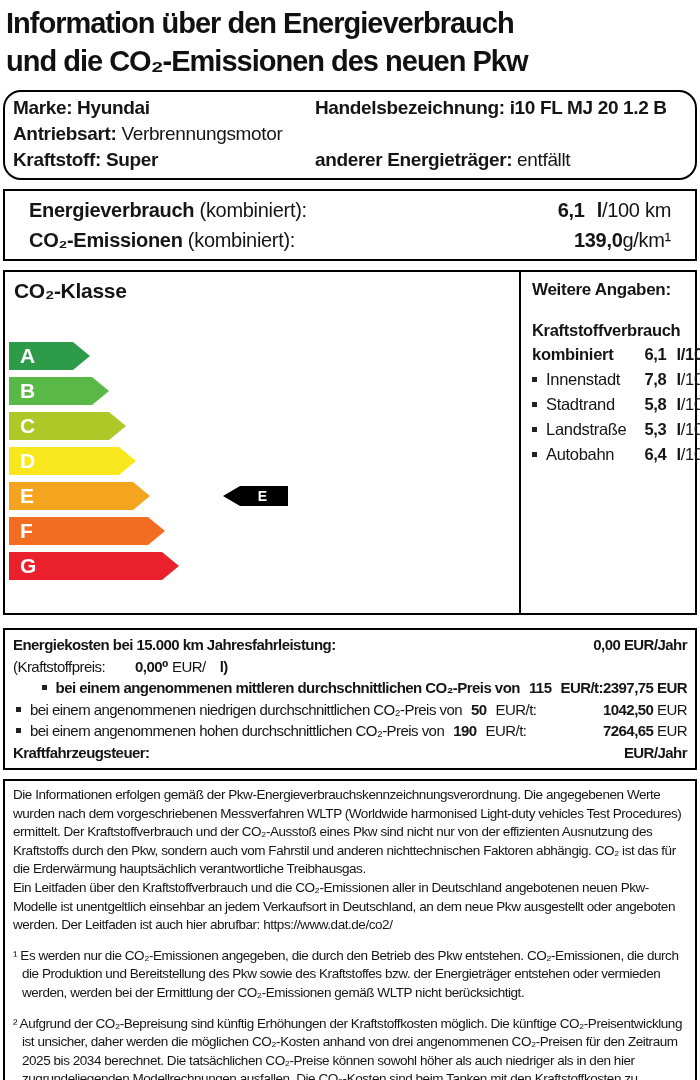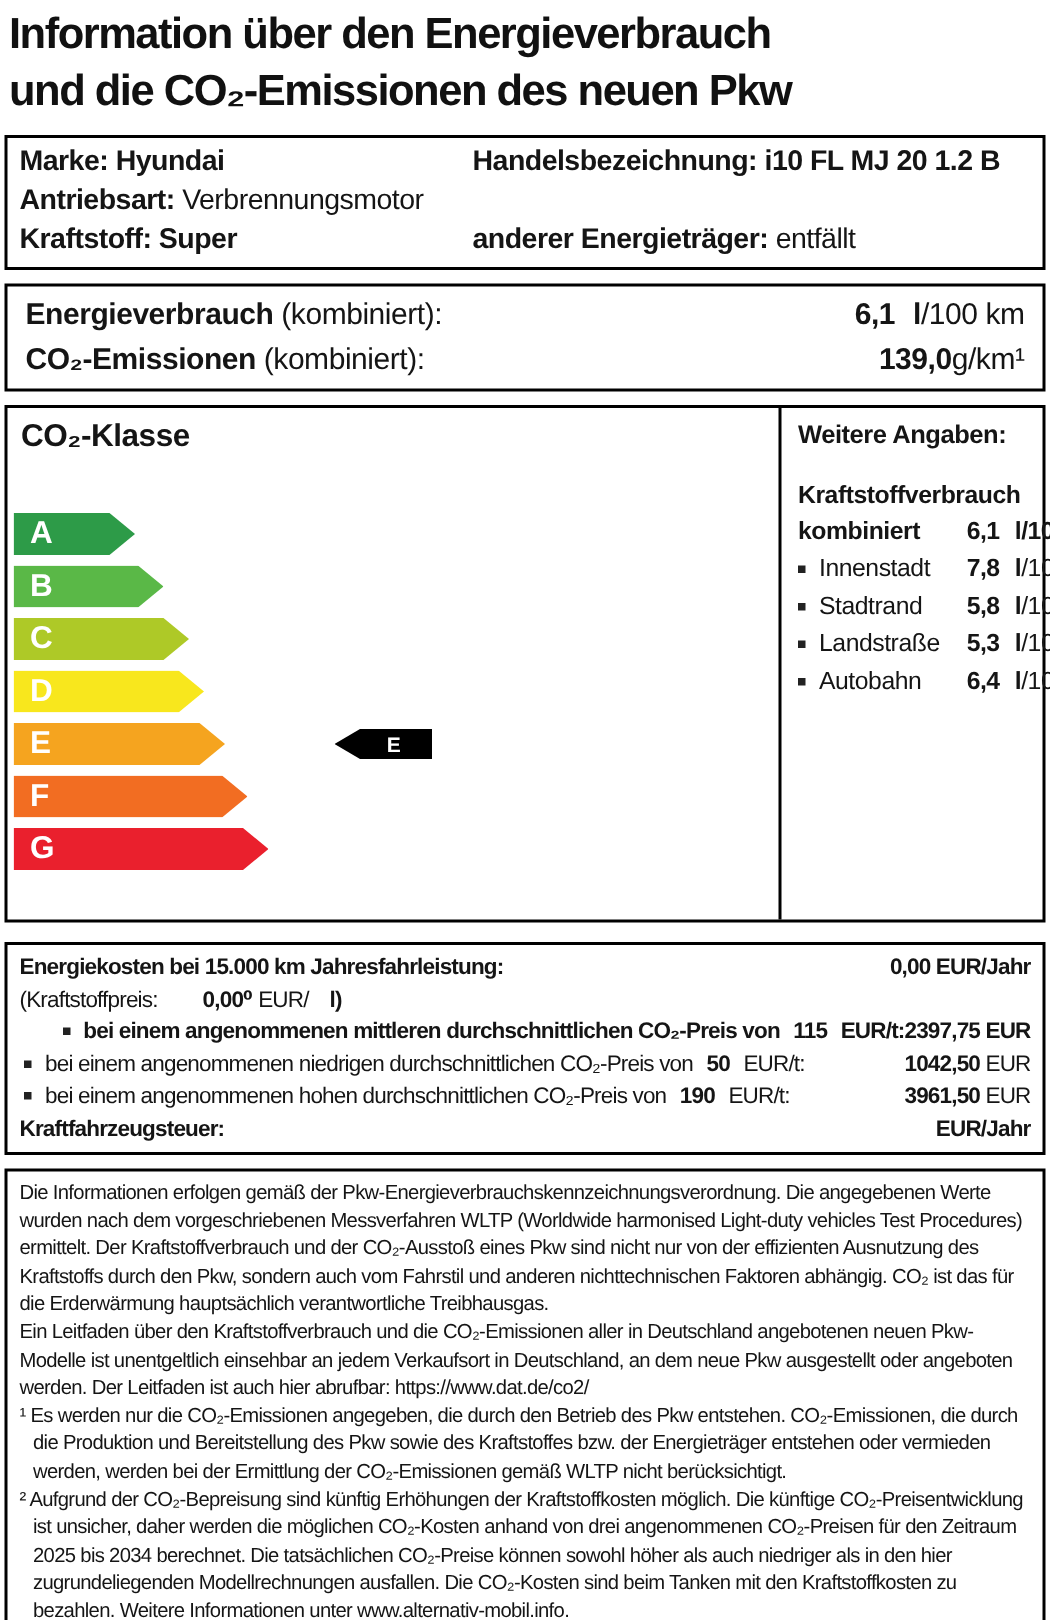--- a/index.html
+++ b/index.html
@@ -11,26 +11,26 @@
   .page{padding:4px 3px 0 3px;}
   b{font-weight:700;}
   .title{
     font-family:Liberation Sans, sans-serif;font-weight:700;
     font-size:29px;line-height:38px;letter-spacing:-1px;
     margin:0 3px 10px 3px;color:#111;
   }
   .box{border:2px solid #000;margin:0 0 9px 0;box-sizing:border-box;}
 
   
-  .box1{padding:3px 8px 5px 8px;font-size:19px;line-height:26px;letter-spacing:-0.35px;}
+  .box1{padding:3px 8px 5px 8px;font-size:19px;line-height:26px;letter-spacing:-0.35px;border-radius:18px;}
   .vrow{display:grid;grid-template-columns:302px 1fr;}
   .vrow.single{grid-template-columns:1fr;}
 
   
-  .box2{padding:4px 12px;font-size:20px;line-height:30px;letter-spacing:-0.3px;}
+  .box2{padding:4px 24px;font-size:20px;line-height:30px;letter-spacing:-0.3px;}
   .crow{display:flex;align-items:baseline;}
   .cgroup{margin-left:auto;display:flex;align-items:baseline;}
   .cunit.gap{padding-left:12px;}
   .cunit{white-space:pre;}
 
   
   .box3{height:345px;display:flex;padding:0;margin-bottom:13px;}
   .pane-left{width:514px;flex:none;padding:6px 0 0 4px;box-sizing:border-box;}
   .pane-left h2{font-size:21px;line-height:26px;margin:0 0 0 5px;letter-spacing:-0.3px;}
   .pane-left .sub{font-size:19.5px;line-height:26px;margin-left:5px;letter-spacing:-0.3px;}
@@ -67,21 +67,21 @@
   .brow{display:flex;align-items:baseline;white-space:nowrap;justify-content:flex-end;}
   .brow.allbold{font-weight:700;}
   .sqb{width:5px;height:5px;background:#222;flex:none;margin:0 9px 0 3px;align-self:center;}
   .bprice{margin:0 9px;}
   .bval{margin-left:auto;}
   .bval.attached{margin-left:0;}
 
   
   .box5{padding:5px 8px 6px 8px;font-size:13.5px;line-height:18.6px;letter-spacing:-0.45px;}
   .box5 p{margin:0;}
-  .box5 p.fnote{padding-left:9px;text-indent:-9px;}
+  .box5 p.fnote{padding-left:9px;text-indent:-9px;margin-top:12px;}
 </style>
 </head>
 <body>
 
 <div class="page">
 
   <h1 class="title"><span>Information über den Energieverbrauch</span><br><span>und die CO₂-Emissionen des neuen Pkw</span></h1>
 
   <div class="box box1">
     <div class="vrow">
@@ -189,21 +189,21 @@
           <span>bei einem angenommenen niedrigen durchschnittlichen CO₂-Preis von</span>
           <b class="bprice">50</b>
           <span>EUR/t:</span>
           <span class="bval"><b>1042,50</b><span>&nbsp;EUR</span></span>
         </div>
         <div class="brow">
           <span class="sqb"></span>
           <span>bei einem angenommenen hohen durchschnittlichen CO₂-Preis von</span>
           <b class="bprice">190</b>
           <span>EUR/t:</span>
-          <span class="bval"><b>3961,50</b><span>&nbsp;EUR</span></span>
+          <span class="bval"><b>7264,65</b><span>&nbsp;EUR</span></span>
         </div>
       </div>
     <div class="erow">
       <b>Kraftfahrzeugsteuer:</b>
       <b class="eright">EUR/Jahr</b>
     </div>
   </div>
 
   <div class="box box5">
       <p class="fpara">Die Informationen erfolgen gemäß der Pkw-Energieverbrauchskennzeichnungsverordnung. Die angegebenen Werte wurden nach dem vorgeschriebenen Messverfahren WLTP (Worldwide harmonised Light-duty vehicles Test Procedures) ermittelt. Der Kraftstoffverbrauch und der CO₂-Ausstoß eines Pkw sind nicht nur von der effizienten Ausnutzung des Kraftstoffs durch den Pkw, sondern auch vom Fahrstil und anderen nichttechnischen Faktoren abhängig. CO₂ ist das für die Erderwärmung hauptsächlich verantwortliche Treibhausgas.</p>

